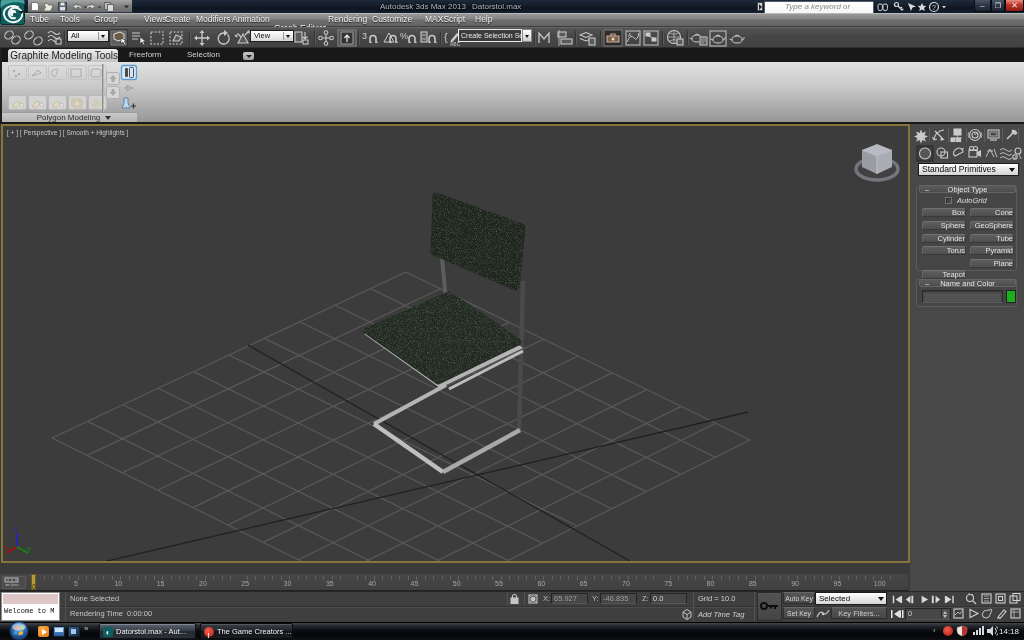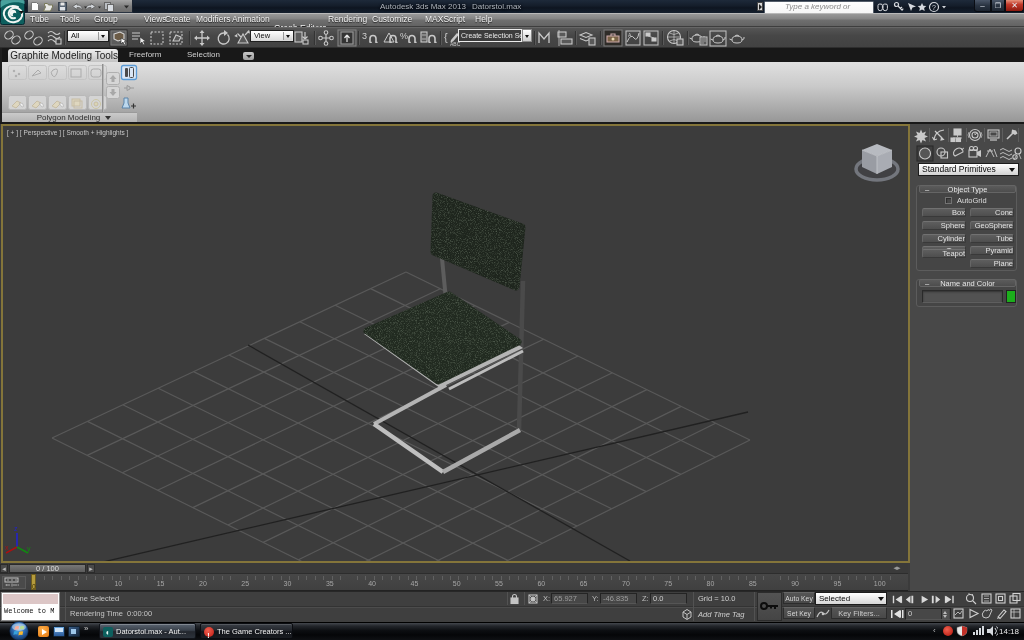--- a/index.html
+++ b/index.html
@@ -380,43 +380,37 @@
           <path d="M90 24 q3 -3 6 0 q3 3 6 0 M90 28 q3 -3 6 0 q3 3 6 0 M90 32 q3 -3 6 0 q3 3 6 0" stroke-width="0.9"></path>
           <circle cx="108" cy="25" r="3"></circle>
           <circle cx="105" cy="31" r="2.2"></circle>
           <path d="M109 28 l2 5 m-5 -3 l-2 4" stroke-width="0.8"></path>
         </g>
       </svg>
 <div class="abs" style="left:8px;top:39px;width:101px;height:13px;background:linear-gradient(180deg,#ffffff,#d2d2d2);border:1px solid #1c1c1c;font-size:8.5px;color:#0a0a0a;line-height:11px;padding-left:3px;">Standard Primitives<span style="position:absolute;right:3px;top:4px;width:0;height:0;border-top:4px solid #111;border-left:3.5px solid transparent;border-right:3.5px solid transparent;"></span></div>
 <div class="rollout" style="top:61px;height:86px;">
 <div class="rhead"><span style="position:absolute;left:5px;">–</span>Object Type</div>
 <div class="abs" style="left:28px;top:11px;width:7px;height:7px;background:#484848;border:1px solid #737373;box-shadow:inset 1px 1px 1px #2c2c2c;"></div>
-<div class="abs" style="left:40px;top:10px;font-size:7.5px;color:#dedede;">AutoGrid</div>
+<div class="abs" style="left:40px;top:10px;font-size:7.5px;color:#dedede;font-style:italic;">AutoGrid</div>
 <div class="obtn" style="left:5px;top:22px;">Box</div>
 <div class="obtn" style="left:53px;top:22px;">Cone</div>
 <div class="obtn" style="left:5px;top:34.8px;">Sphere</div>
 <div class="obtn" style="left:53px;top:34.8px;">GeoSphere</div>
 <div class="obtn" style="left:5px;top:47.599999999999994px;">Cylinder</div>
 <div class="obtn" style="left:53px;top:47.599999999999994px;">Tube</div>
 <div class="obtn" style="left:5px;top:60.39999999999999px;">Torus</div>
 <div class="obtn" style="left:53px;top:60.39999999999999px;">Pyramid</div>
-<div class="obtn" style="left:5px;top:63px;">Teapot</div>
+<div class="obtn" style="left:5px;top:84px;">Teapot</div>
 <div class="obtn" style="left:53px;top:73.19999999999999px;">Plane</div>
 </div>
 <div class="rollout" style="top:155px;height:28px;">
 <div class="rhead"><span style="position:absolute;left:5px;">–</span>Name and Color</div>
 <div class="abs" style="left:5px;top:10px;width:81px;height:13px;background:#525252;border:1px solid #2a2a2a;border-bottom-color:#5e5e5e;box-shadow:inset 0 1px 2px #333;"></div>
 <div class="abs" style="left:89px;top:10px;width:10px;height:13px;background:#1cae1c;border:1px solid #222;"></div>
 </div>
-</div>
-<div class="abs" id="track">
-<div class="abs" style="left:0;top:1px;width:8px;height:9px;background:#4a4a4a;border:1px solid #2b2b2b;color:#bbb;font-size:7px;line-height:8px;text-align:center;">◂</div>
-<div class="abs" id="thumb">0 / 100</div>
-<div class="abs" style="left:87px;top:1px;width:8px;height:9px;background:#4a4a4a;border:1px solid #2b2b2b;color:#bbb;font-size:7px;line-height:8px;text-align:center;">▸</div>
-<div class="abs" style="left:888px;top:1px;width:18px;height:9px;color:#999;font-size:7px;line-height:8px;text-align:center;">◂▸</div>
 </div>
 <div class="abs" id="ruler">
 <div class="abs" style="left:2px;top:2px;width:24px;height:13px;background:#4a4a4a;border:1px solid #5a5a5a;"></div>
 <svg class="abs" style="left:4px;top:3px" width="20" height="11" viewBox="0 0 20 11">
         <g stroke="#c0c0c0" fill="none" stroke-width="1">
           <rect x="1" y="1" width="13" height="4"></rect>
           <path d="M3 3 h2 m2 0 h2 m2 0 h2" stroke-width="0.8"></path>
           <path d="M2 8 h4 m3 0 h4" stroke-width="0.8"></path>
           <path d="M8 6.5 v3 m-5 -1.5 l-1.5 0 m12 0 l1.5 0" stroke-width="0.8"></path>
         </g>

